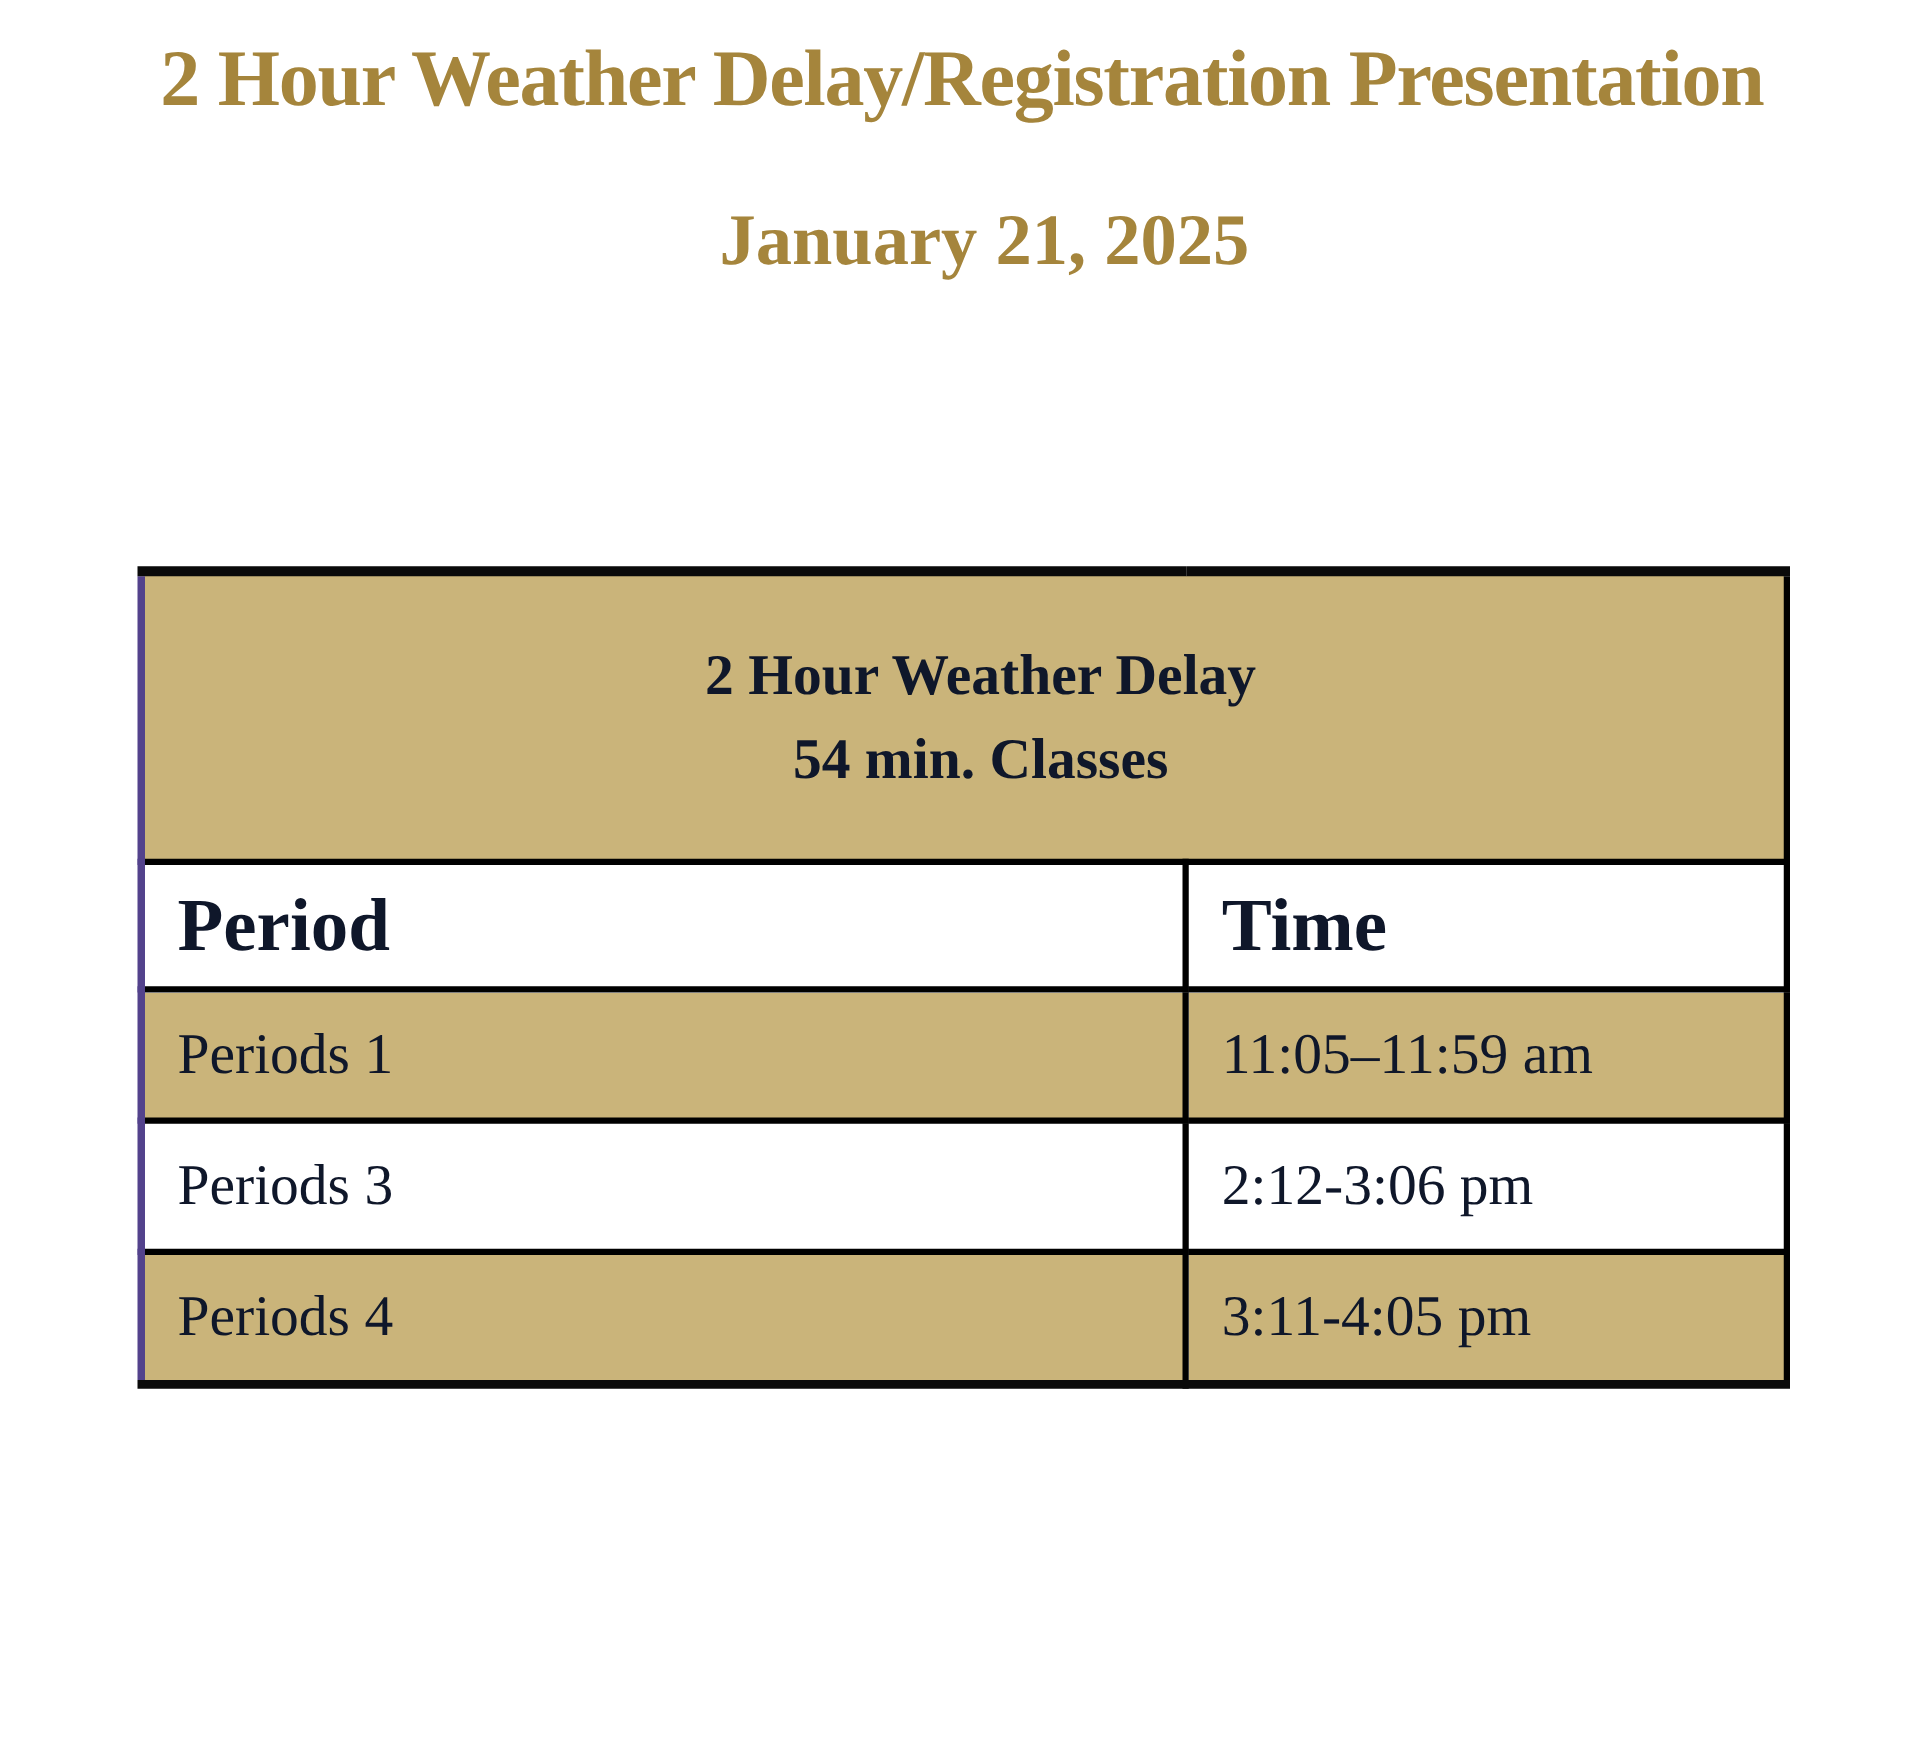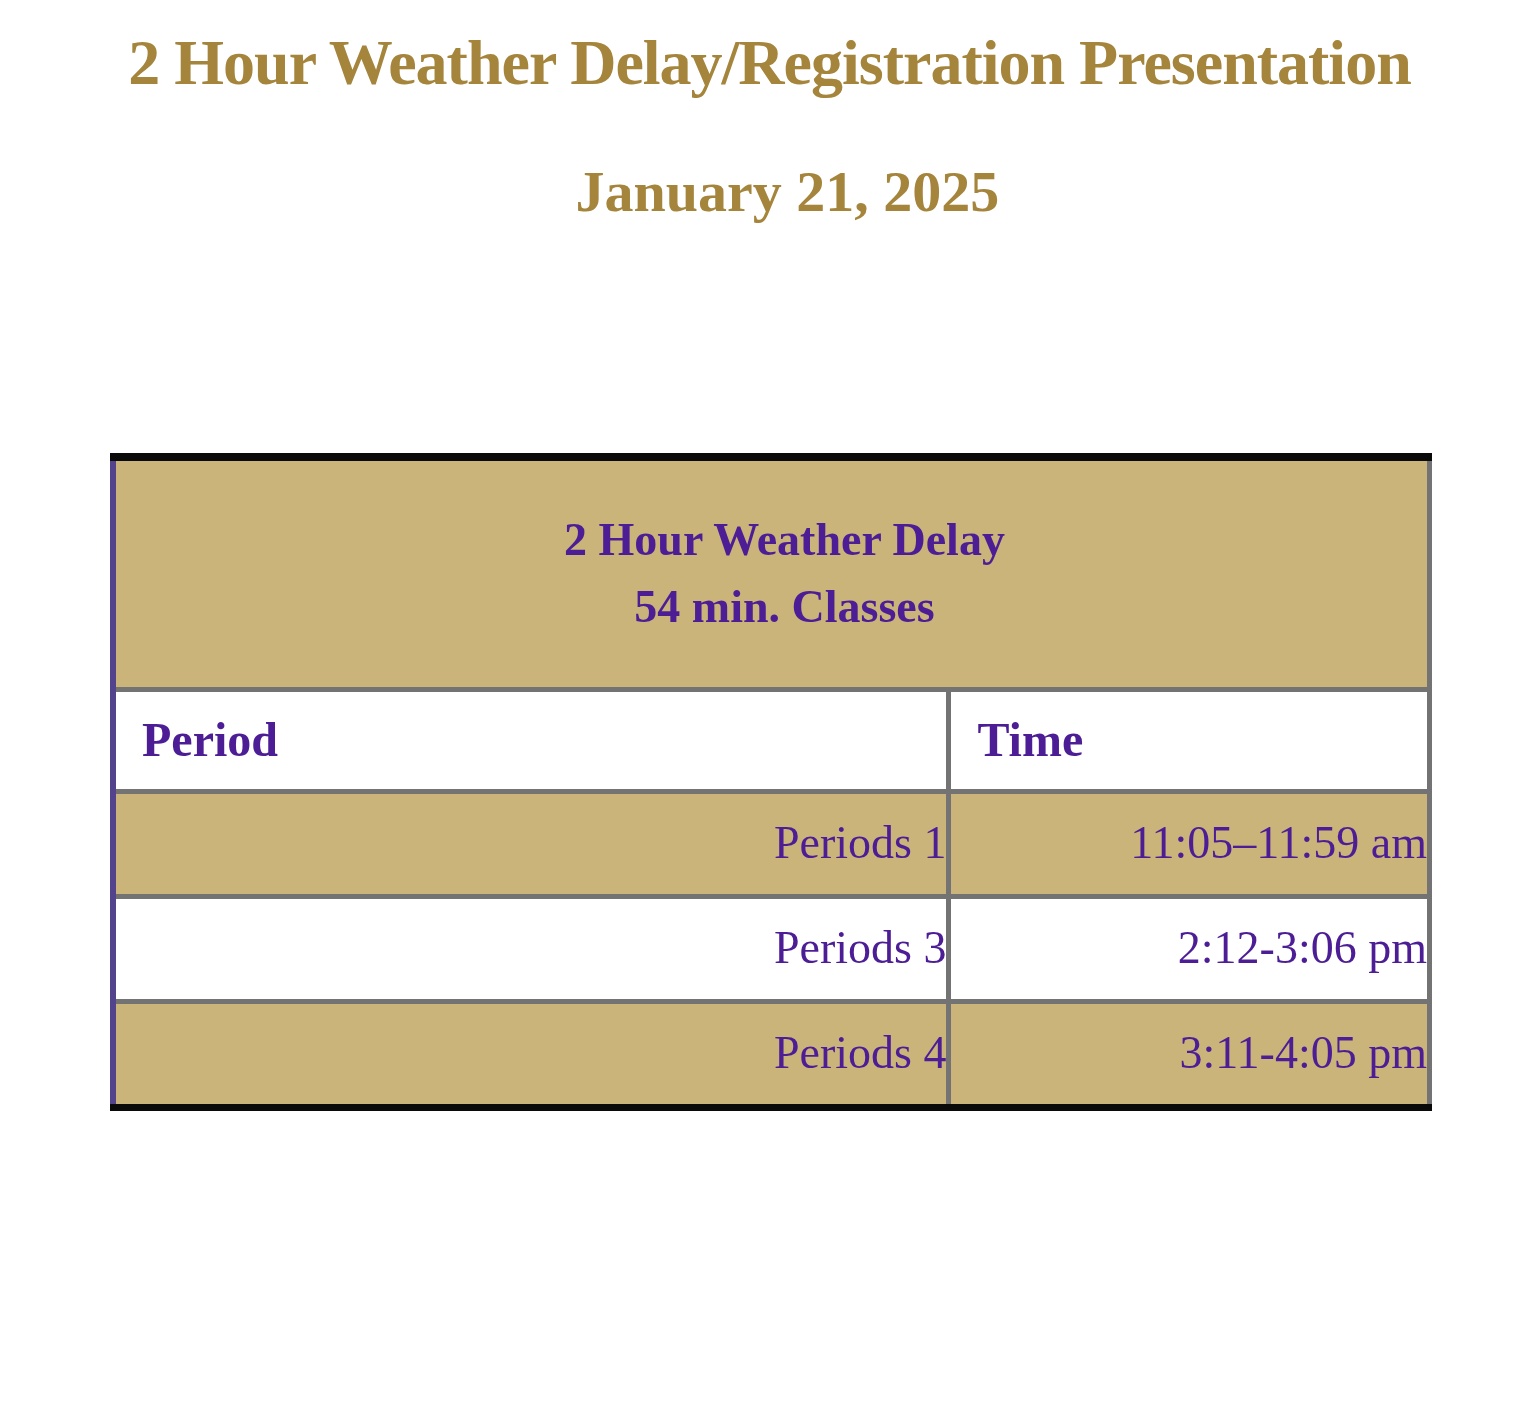--- a/index.html
+++ b/index.html
@@ -40,45 +40,45 @@
     border-collapse: collapse;
     table-layout: fixed;
     width: 1322px;
     margin: 228px 0 0 110px;
     border-top: 8px solid #0a0a0a;
     border-bottom: 7px solid #0a0a0a;
     border-right: 5px solid #0a0a0a;
     border-left: 6px solid #53428c;
   }
   table.schedule td {
-    border: 5px solid #737373;
+    border: 5px solid #000000;
     vertical-align: middle;
-    color: #4c1d95;
+    color: #0f172a;
     padding: 0 0 0 26px;
     font-size: 46px;
     line-height: 1.45;
     overflow: hidden;
   }
   .tan { background: #cab47a; }
   .white { background: #ffffff; }
   td.banner-cell {
     text-align: center;
     padding: 0;
     height: 226px;
     font-weight: bold;
     font-size: 48px;
     line-height: 1.2;
   }
   .banner-line2 { }
   tr.colhead td {
     font-weight: bold;
-    font-size: 48px;
+    font-size: 60px;
     height: 97px;
   }
-  tr.row-single td { height: 100px; text-align: right; }
+  tr.row-single td { height: 100px; }
   tr.row-double td { height: 168px; }
   tr.row-lunch  td { height: 98px; }
   .cell-line { display: block; }
 </style>
 </head>
 <body>
 
 <div class="slide">
 
   <div class="page-title">2 Hour Weather Delay/Registration Presentation</div>

